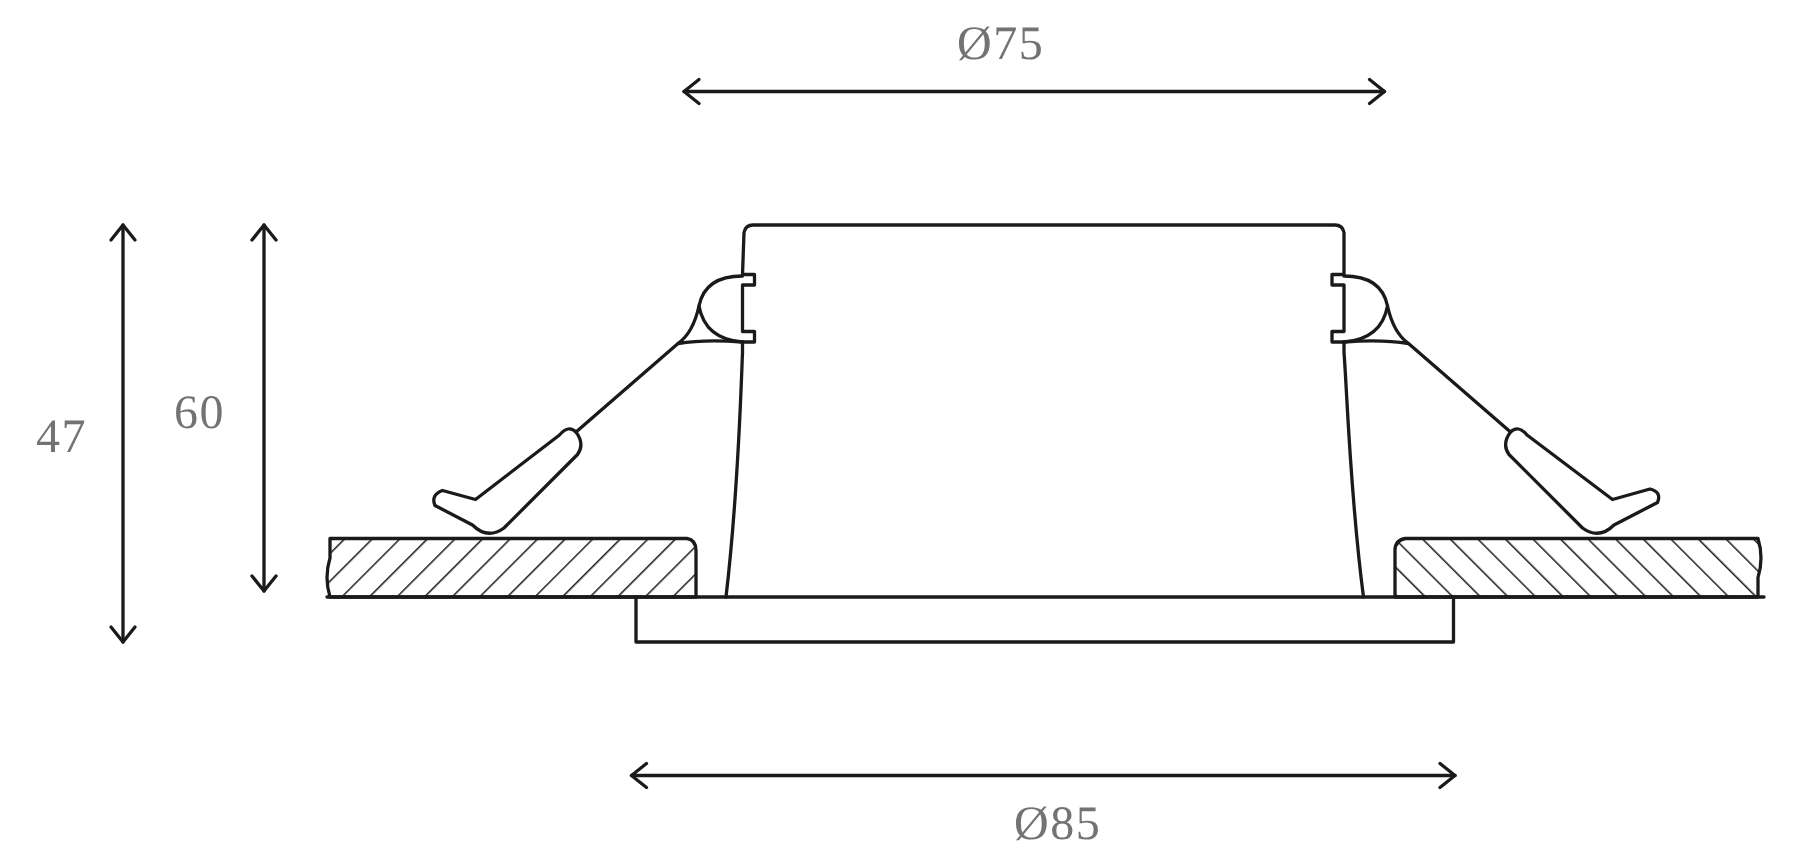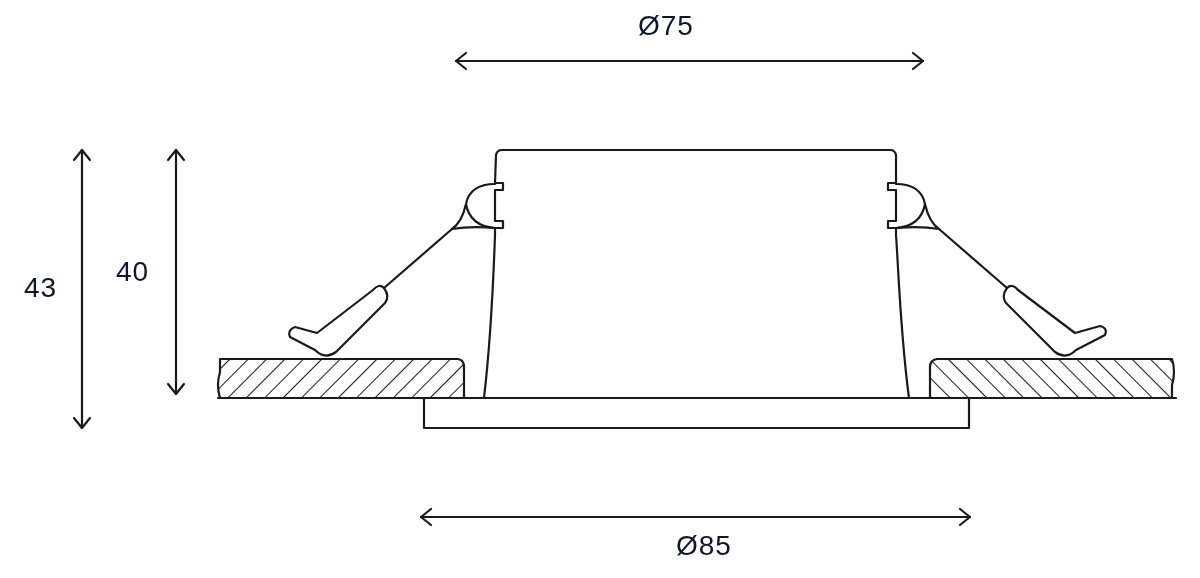--- a/index.html
+++ b/index.html
@@ -1,18 +1,18 @@
 <!DOCTYPE html>
 <html><head>
 <meta charset="utf-8">
 <style>
   html, body { margin: 0; padding: 0; background: #ffffff; }
   body { width: 1200px; height: 578px; overflow: hidden; position: relative; font-family: "DejaVu Sans", sans-serif; }
   svg { position: absolute; left: 0; top: 0; }
-  .lbl { position: absolute; font-size: 28px; color: #0f172a; font-family: Liberation Sans, sans-serif; letter-spacing: 1px; }
+  .lbl { position: absolute; font-size: 32px; color: #737373; font-family: Liberation Serif, serif; letter-spacing: 1px; }
 </style>
 </head>
 <body>
 
 <svg width="1200" height="578" viewBox="0 0 1200 578">
   <defs>
     <pattern id="hatchL" patternUnits="userSpaceOnUse" width="13" height="13" patternTransform="rotate(45)">
       <line x1="0" y1="0" x2="0" y2="13" stroke="#1a1a1a" stroke-width="2"></line>
     </pattern>
     <pattern id="hatchR" patternUnits="userSpaceOnUse" width="13" height="13" patternTransform="rotate(-45)">
@@ -73,14 +73,14 @@
     <path fill="url(#hatchR)" d="M 937,359 L 1172,359 Q 1176,372 1172,385 L 1172,398 L 930,398 L 930,367 Q 930,360 937,359 Z"></path>
 
     <line x1="218" y1="398" x2="1176" y2="398"></line>
 
     <path d="M 424,398 L 424,428 L 969,428 L 969,398"></path>
   </g>
 </svg>
 
 <div class="lbl" style="left:638px; top:10px;">Ø75</div>
 <div class="lbl" style="left:676px; top:530px;">Ø85</div>
-<div class="lbl" style="left:24px; top:272px;">43</div>
-<div class="lbl" style="left:116px; top:256px;">40</div>
+<div class="lbl" style="left:24px; top:272px;">47</div>
+<div class="lbl" style="left:116px; top:256px;">60</div>
 
 </body></html>

